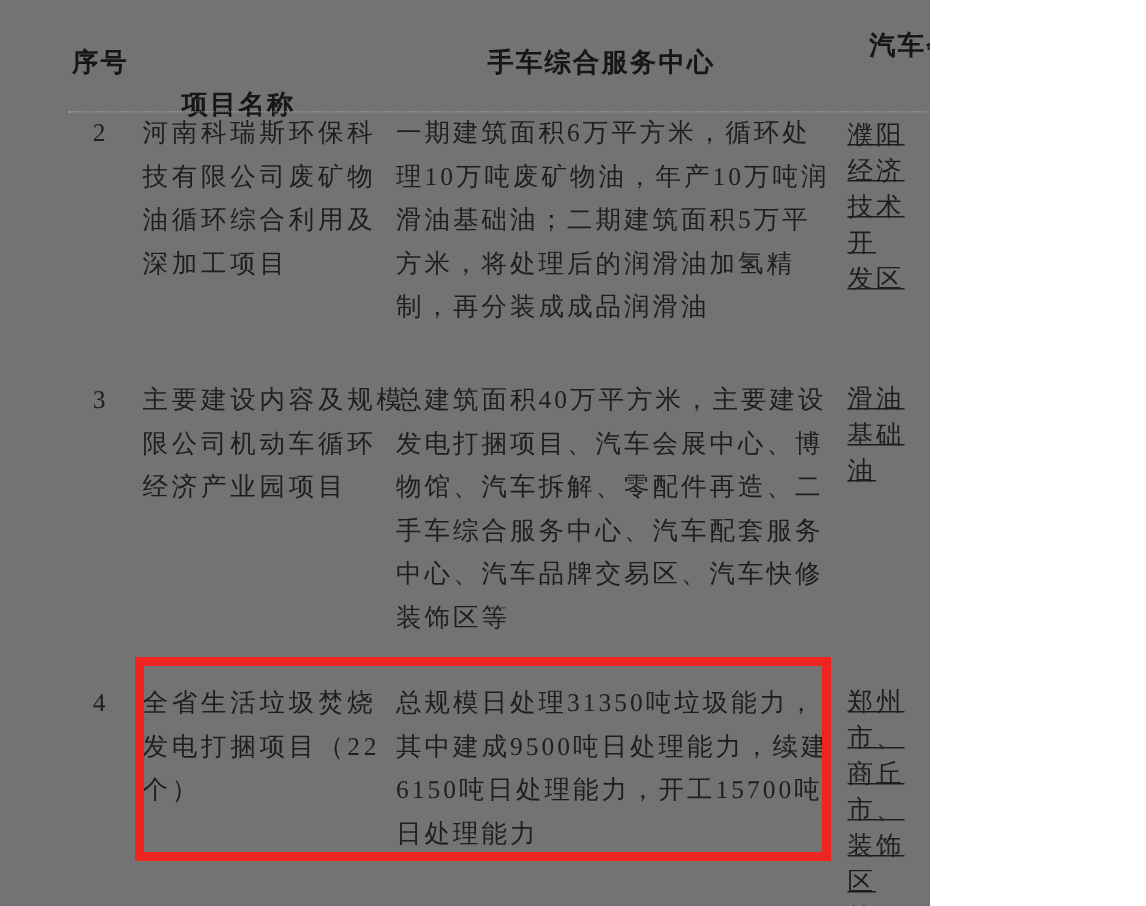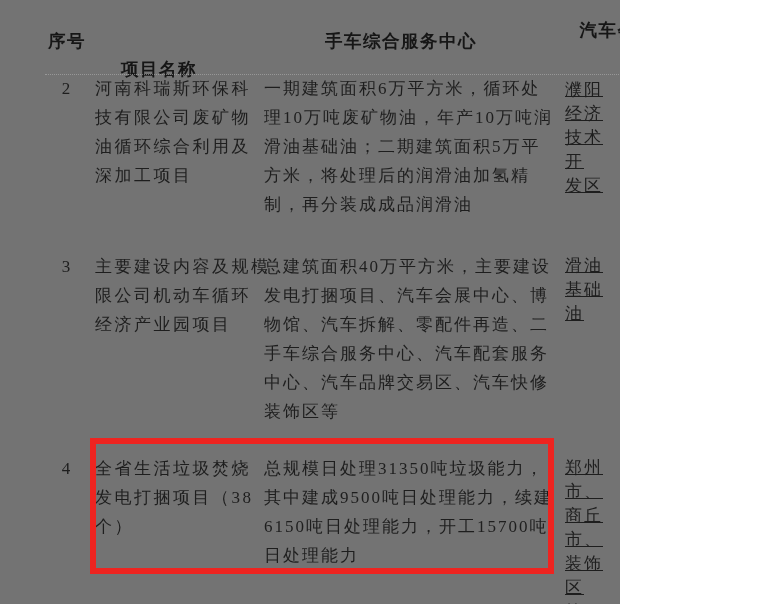--- a/index.html
+++ b/index.html
@@ -116,21 +116,21 @@
 物馆、汽车拆解、零配件再造、二
 手车综合服务中心、汽车配套服务
 中心、汽车品牌交易区、汽车快修
 装饰区等</div>
     <div class="cell c-loc col-loc">滑油基础油</div>
   </div>
 
   <div class="r4">
     <div class="cell c-no col-no">4</div>
     <div class="cell col-name">全省生活垃圾焚烧
-发电打捆项目（38
+发电打捆项目（22
 个）</div>
     <div class="cell c-content col-content">总规模日处理31350吨垃圾能力，
 其中建成9500吨日处理能力，续建
 6150吨日处理能力，开工15700吨
 日处理能力</div>
     <div class="cell c-loc col-loc">郑州市、商丘市、
 装饰区等、周口市
 、三门峡市、信阳
 市、南阳市、安阳
 市、长垣县、新蔡

